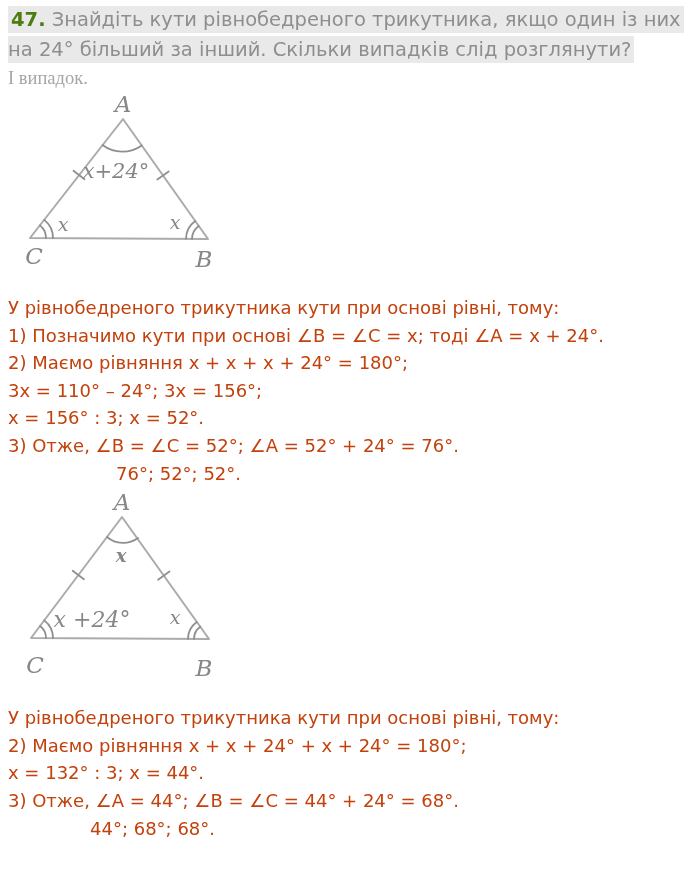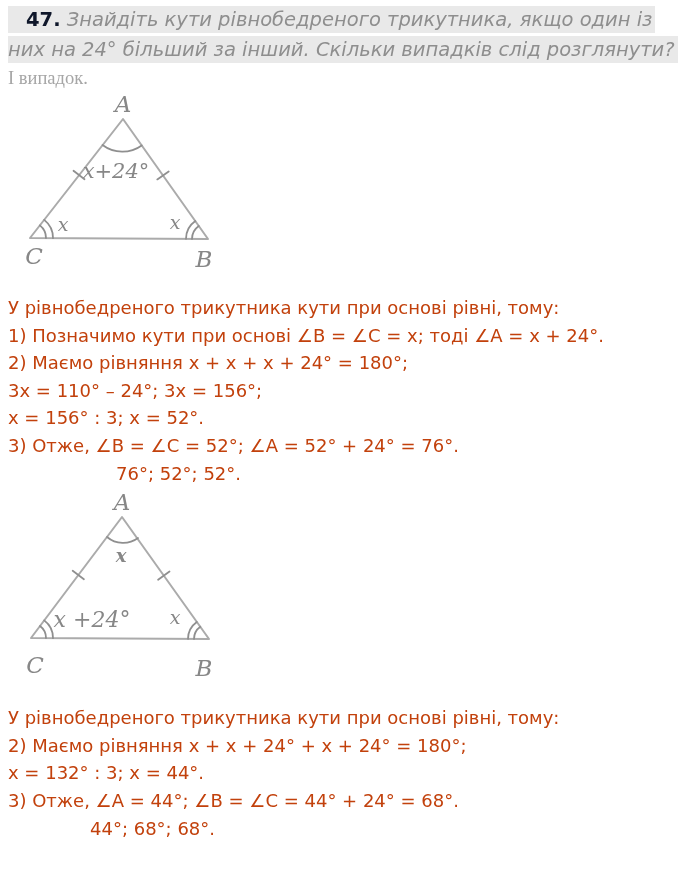--- a/index.html
+++ b/index.html
@@ -9,22 +9,22 @@
   }
   .page{padding:5px 8px 0 8px;}
   .problem{
     margin:0;max-width:676px;
     font-size:19.5px;line-height:29.5px;color:#8e8e8e;
   }
   .hl{
     background:#e9e9e9;padding:2px 3px 2px 0;
     -webkit-box-decoration-break:clone;box-decoration-break:clone;
   }
-  .num{color:#0f172a;font-weight:bold;font-style:normal;padding-left:18px;}
-  .statement{font-style:italic;text-align:center;}
+  .num{color:#4d7c0f;font-weight:bold;font-style:normal;padding-left:3px;}
+  .statement{text-align:center;}
   .case-label{font-size:18.5px;color:#a6a6a6;margin:3px 0 0 0;line-height:23px;font-family:Liberation Serif, serif;}
   svg.tri{display:block;margin:1px 0 0 2px;}
   .tri-side{fill:none;stroke:#ababab;stroke-width:2;stroke-linejoin:round;}
   .tri-mark{fill:none;stroke:#8f8f8f;stroke-width:1.8;stroke-linecap:round;}
   .tl{font-family:"DejaVu Serif",serif;font-style:italic;fill:#878787;}
   .tl-big{font-size:23px;}
   .tl-mid{font-size:21px;}
   .tl-sm{font-size:19px;}
   .sol{font-size:18px;line-height:27.6px;color:#c2410c;white-space:nowrap;margin-top:24px;}
   .answer1{padding-left:108px;}

